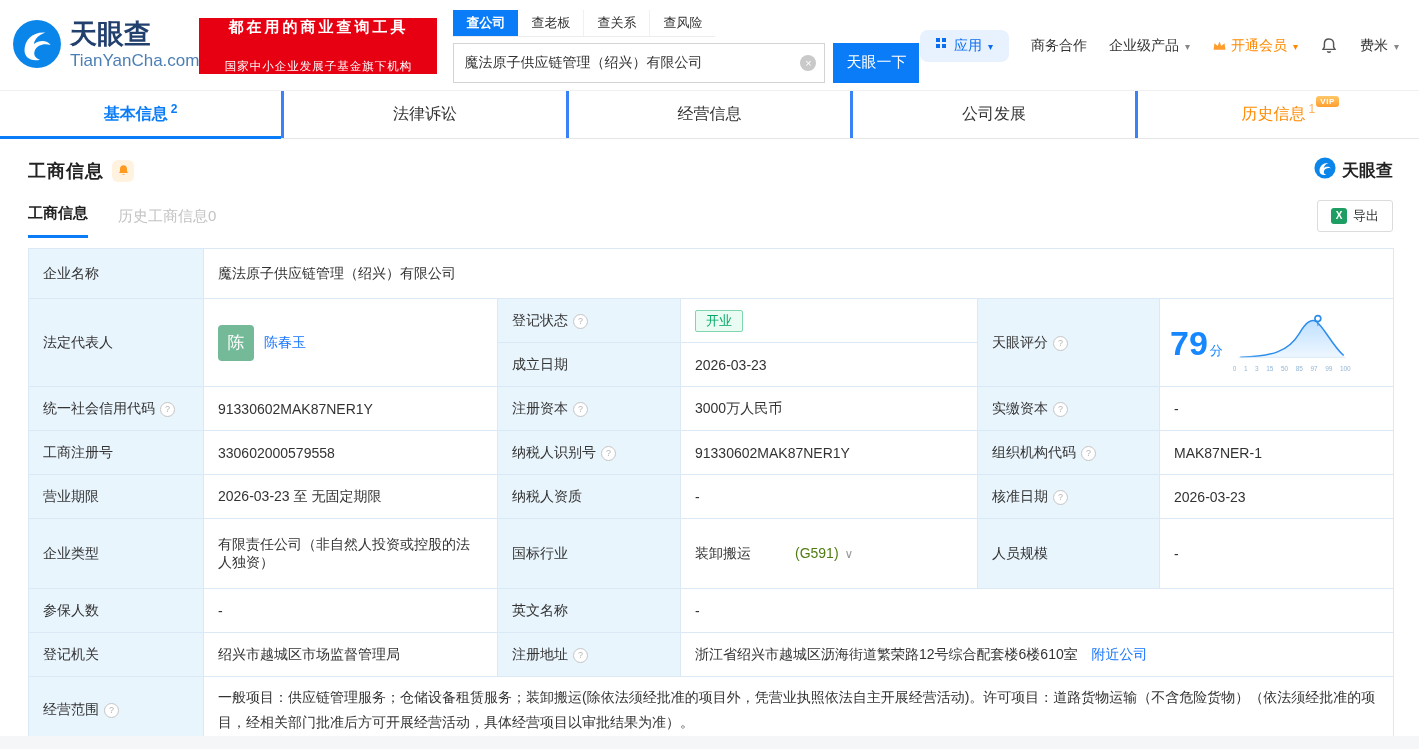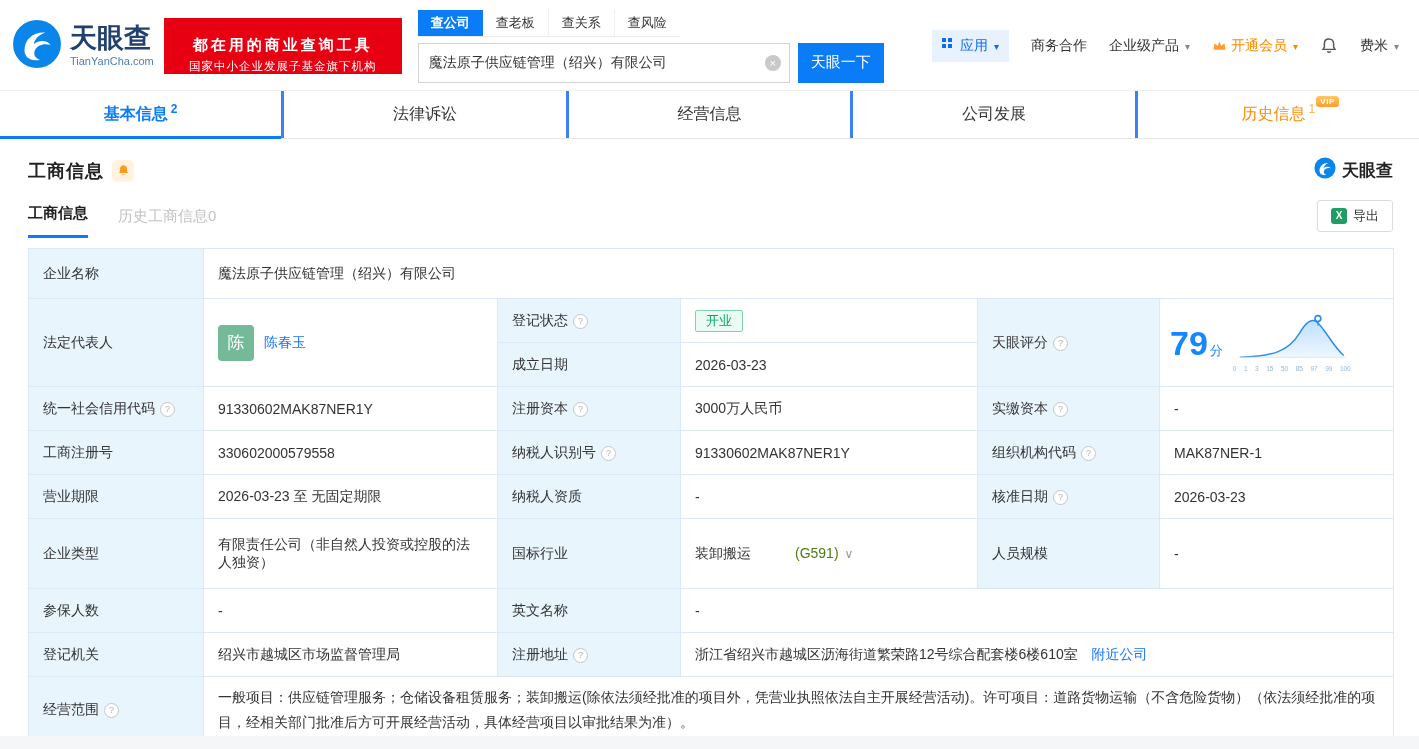--- a/index.html
+++ b/index.html
@@ -3,39 +3,39 @@
 <meta charset="utf-8">
 <style>
   html,body{margin:0;padding:0;}
   body{font-family:"Liberation Sans","DejaVu Sans",sans-serif;background:#fff;}
   .page{width:1419px;height:749px;background:#fff;position:relative;overflow:hidden;}
 
   
   .header{display:flex;align-items:center;padding:14px 20px 12px 12px;height:64px;}
   .logo{display:flex;align-items:center;gap:8px;cursor:pointer;}
   .logo-cn{font-size:27px;font-weight:700;color:#22406e;line-height:1;}
-  .logo-en{font-size:11px;color:#4c7fb5;margin-top:3px;text-align:right;}
-  .slogan{background:#e60012;color:#fff;width:238px;height:56px;margin-left:10px;display:flex;flex-direction:column;justify-content:flex-end;align-items:center;}
+  .logo-en{font-size:17px;color:#4c7fb5;margin-top:3px;text-align:right;}
+  .slogan{background:#e60012;color:#fff;width:238px;height:56px;margin-left:0;display:flex;flex-direction:column;justify-content:space-between;align-items:center;}
   .slogan1{font-size:15px;font-weight:700;letter-spacing:3px;}
   .slogan2{font-size:11.5px;margin-top:4px;letter-spacing:1px;}
   .searchbox{margin-left:16px;display:flex;flex-direction:column;}
   .search-tabs{display:flex;width:fit-content;border-bottom:1px solid #ececec;}
   .stab{padding:4px 13px;font-size:13px;color:#333;cursor:pointer;}
   .stab.active{background:#0a7cf8;color:#fff;font-weight:700;}
   .stab + .stab{border-left:1px solid #f0f0f0;}
   .stab.active + .stab{border-left:none;}
   .search-row{display:flex;margin-top:6px;align-items:center;}
   .search-input-wrap{position:relative;width:372px;height:40px;border:1px solid #d4d4d4;box-sizing:border-box;display:flex;align-items:center;background:#fff;}
   .search-input{border:none;outline:none;flex:1;font-size:14px;color:#333;padding:0 8px 0 10px;background:transparent;font-family:inherit;}
   .clear-ic{width:16px;height:16px;border-radius:50%;background:#c9c9c9;color:#fff;font-size:11px;line-height:16px;text-align:center;margin-right:8px;cursor:pointer;flex:0 0 auto;}
   .search-btn{width:86px;height:40px;margin-left:8px;background:#0a7cf8;color:#fff;border:none;font-size:15px;cursor:pointer;font-family:inherit;}
   .spacer{flex:1;}
   .topnav{display:flex;align-items:center;gap:22px;font-size:14px;color:#333;}
   .nav-item{display:flex;align-items:center;gap:4px;cursor:pointer;white-space:nowrap;}
-  .pill{background:#e8f1fe;color:#0b6ef0;padding:7px 10px;border-radius:0;}
+  .pill{background:#e8f1fe;color:#0b6ef0;padding:7px 16px;border-radius:8px;}
   .grid-i{width:4px;height:4px;background:#0b6ef0;box-shadow:6px 0 #0b6ef0,0 6px #0b6ef0,6px 6px #0b6ef0;margin:-6px 10px 6px 0;display:inline-block;}
   .caret{font-size:10px;margin-left:2px;color:#888;}
   .pill .caret{color:#0b6ef0;}
   .vip-nav{color:#ff8a00;font-weight:400;}
   .vip-nav .caret{color:#ff8a00;}
 
   
   .tabbar{display:flex;height:47px;border-top:1px solid #f0f0f0;border-bottom:1px solid #e6e6e6;}
   .tab{flex:1;display:flex;align-items:center;justify-content:center;font-size:16px;color:#333;position:relative;cursor:pointer;border-right:3px solid #3b82f6;}
   .tab:last-child{border-right:none;}

